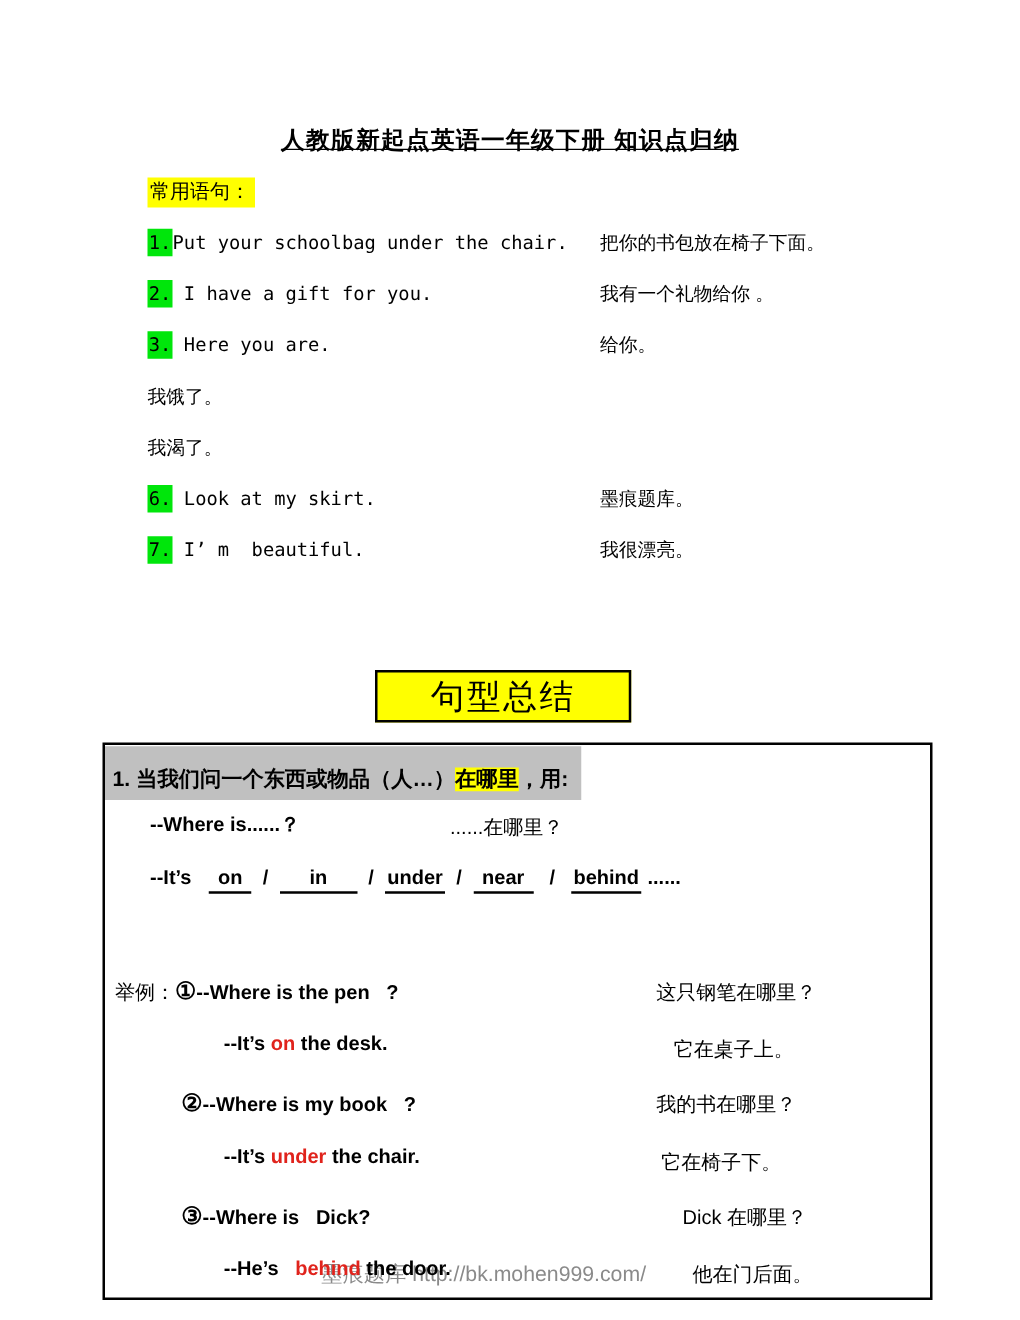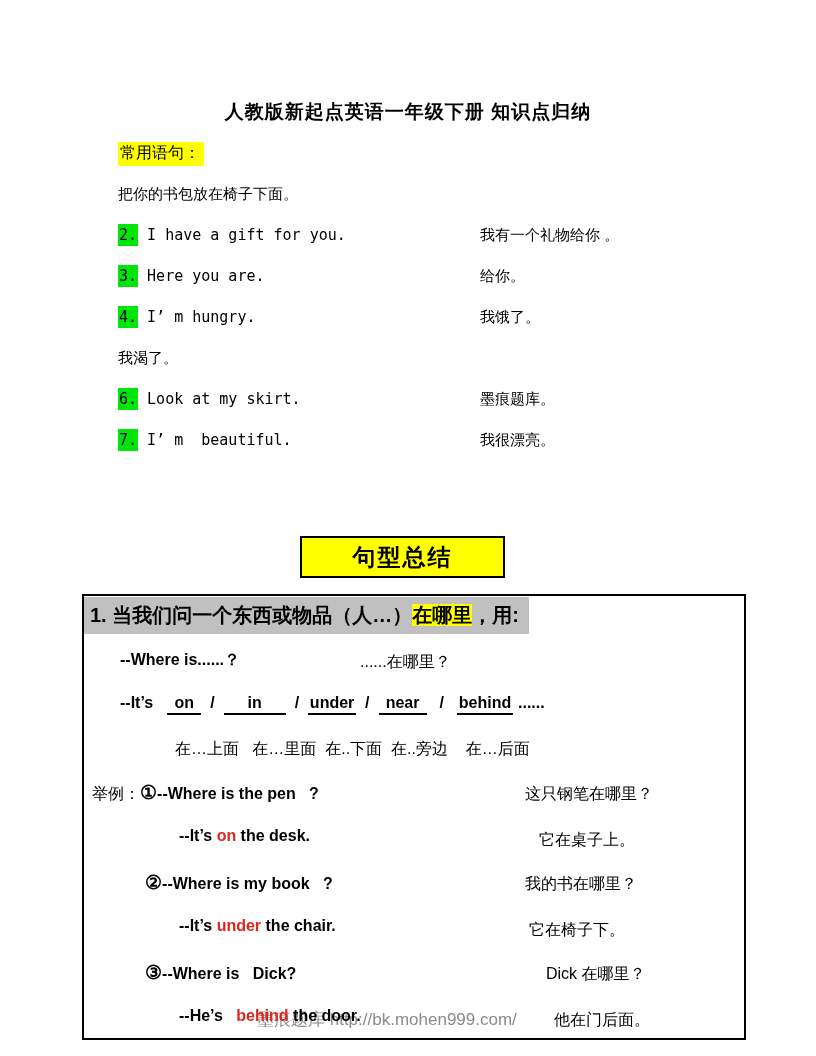--- a/index.html
+++ b/index.html
@@ -3,49 +3,49 @@
 <meta charset="utf-8">
 <style>
   html,body{margin:0;padding:0;}
   body{
     width:816px;height:1056px;background:#ffffff;position:relative;
     font-family:"Liberation Sans",sans-serif;color:#000;overflow:hidden;
   }
   .abs{position:absolute;}
   .title{
     top:99px;left:0;width:816px;text-align:center;
-    font-size:19px;font-weight:bold;letter-spacing:1px;white-space:pre;
+    font-size:19px;font-weight:bold;letter-spacing:1px;white-space:pre;text-decoration:underline;
   }
   .seclabel{
     left:118px;top:142px;font-size:16px;background:#ffff00;
     padding:1px 4px 2px 2px;white-space:pre;
   }
   .row{left:118px;display:flex;align-items:baseline;}
   .row .left{width:362px;white-space:pre;font-size:15px;}
   .row .num{
     background:#00e60b;font-family:"DejaVu Sans Mono",monospace;
     font-size:15px;padding:2px 1px;
   }
   .row .eng{font-family:"DejaVu Sans Mono",monospace;font-size:15px;white-space:pre;}
   .row .zh{font-size:15px;white-space:pre;text-align:center;}
   .summary{
     left:300px;top:536px;width:201px;height:38px;background:#ffff00;
     border:2px solid #000;text-align:center;line-height:38px;
-    font-size:23px;font-weight:bold;letter-spacing:2px;
+    font-size:27px;font-weight:normal;letter-spacing:2px;
   }
   .watermark{
     left:257px;top:1008px;color:#8a8a8a;font-size:17px;white-space:pre;
   }
   .mainbox{
     left:82px;top:594px;width:660px;height:442px;border:2px solid #000;
     background:transparent;
   }
   .bhead{
     position:absolute;left:0;top:1px;background:#c0c0c0;
-    padding:5px 10px 5px 6px;font-size:20px;font-weight:bold;white-space:pre;
+    padding:15px 10px 5px 6px;font-size:17px;font-weight:bold;white-space:pre;
   }
   .hl{background:#ffff00;}
   .enb{font-weight:bold;font-size:16px;white-space:pre;text-align:right;}
   .zht{font-size:16px;white-space:pre;}
   .red{color:#e0231c;}
   .ansline{display:flex;align-items:baseline;}
   .u{
     display:inline-block;text-align:center;border-bottom:2px solid #000;
     font-weight:bold;font-size:16px;padding-bottom:1px;
   }
@@ -54,32 +54,32 @@
   .exline{display:flex;align-items:baseline;}
 </style>
 </head>
 <body>
 
 <div class="abs title">人教版新起点英语一年级下册 知识点归纳</div>
 
 <div class="abs seclabel">常用语句：</div>
 
 <div class="abs row" style="top:185px">
+  <span class="left"><span class="num">1.</span><span class="eng">Put your schoolbag under the chair.</span></span>
   <span class="zh">把你的书包放在椅子下面。</span>
 </div>
 <div class="abs row" style="top:226px">
   <span class="left"><span class="num">2.</span><span class="eng"> I have a gift for you.</span></span>
   <span class="zh">我有一个礼物给你 。</span>
 </div>
 <div class="abs row" style="top:267px">
   <span class="left"><span class="num">3.</span><span class="eng"> Here you are.</span></span>
   <span class="zh">给你。</span>
 </div>
 <div class="abs row" style="top:308px">
-  <span class="left"><span class="num">4.</span><span class="eng"> I’ m hungry.</span></span>
   <span class="zh">我饿了。</span>
 </div>
 <div class="abs row" style="top:349px">
   <span class="zh">我渴了。</span>
 </div>
 <div class="abs row" style="top:390px">
   <span class="left"><span class="num">6.</span><span class="eng"> Look at my skirt.</span></span>
   <span class="zh">墨痕题库。</span>
 </div>
 <div class="abs row" style="top:431px">
@@ -107,21 +107,20 @@
     <span class="u" style="width:62px">in</span>
     <span class="sep">/</span>
     <span class="u" style="width:48px">under</span>
     <span class="sep">/</span>
     <span class="u" style="width:48px">near</span>
     <span class="sep" style="margin:0 13px">/</span>
     <span class="u" style="width:56px">behind</span>
     <span class="enb" style="margin-left:5px">......</span>
   </div>
 
-  <div class="abs zht" style="left:91px;top:143px">在…上面   在…里面  在..下面  在..旁边    在…后面</div>
 
   <div class="abs exline" style="left:8px;top:185px">
     <span class="zht">举例：</span>
       <span class="circ">①</span>
       <span class="enb">--Where is the pen   ?</span>
   </div>
   <div class="abs zht" style="left:441px;top:188px">这只钢笔在哪里？</div>
 
   <div class="abs exline" style="left:95px;top:231px">
     <span class="enb">--It’s </span>

